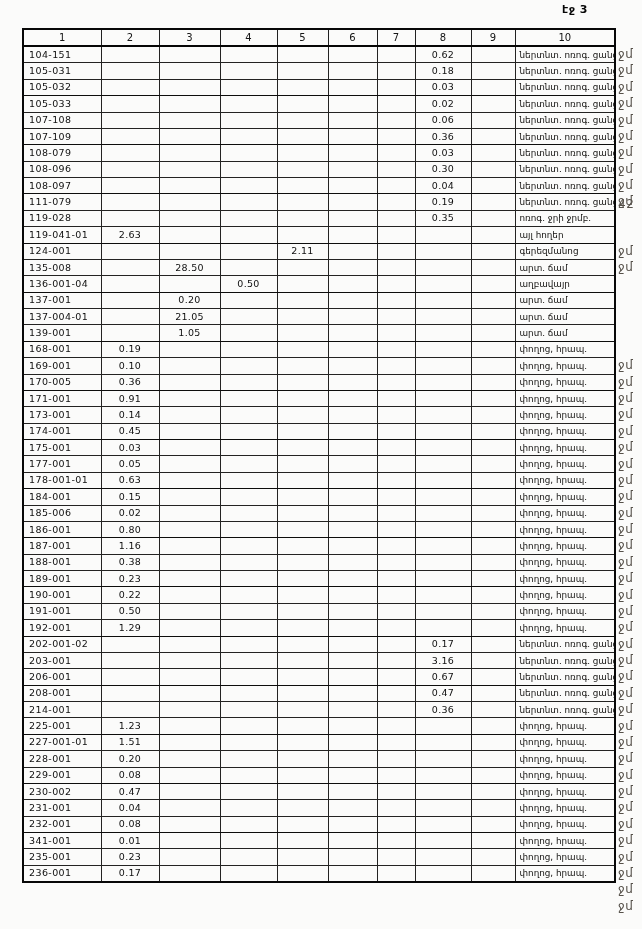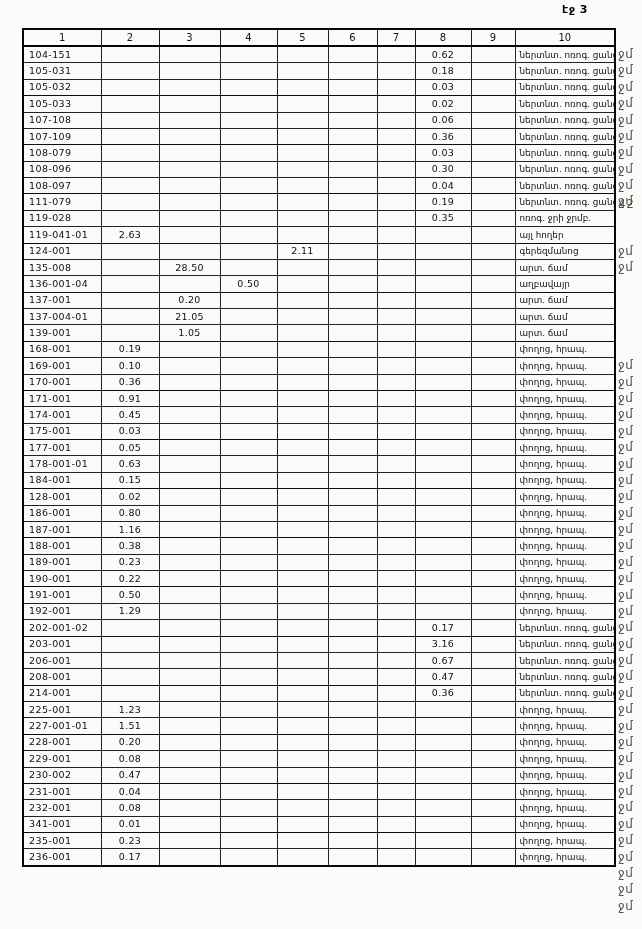--- a/index.html
+++ b/index.html
@@ -328,21 +328,21 @@
           <td class="c-num"></td>
           <td class="c-num"></td>
           <td class="c-num"></td>
           <td class="c-num"></td>
           <td class="c-num"></td>
           <td class="c-num"></td>
           <td class="c-num"></td>
           <td class="c-use">փողոց, հրապ.</td>
         </tr>
         <tr>
-          <td class="c-code">170-001</td>
+          <td class="c-code">170-005</td>
           <td class="c-num">0.36</td>
           <td class="c-num"></td>
           <td class="c-num"></td>
           <td class="c-num"></td>
           <td class="c-num"></td>
           <td class="c-num"></td>
           <td class="c-num"></td>
           <td class="c-num"></td>
           <td class="c-use">փողոց, հրապ.</td>
         </tr>
@@ -352,20 +352,32 @@
           <td class="c-num"></td>
           <td class="c-num"></td>
           <td class="c-num"></td>
           <td class="c-num"></td>
           <td class="c-num"></td>
           <td class="c-num"></td>
           <td class="c-num"></td>
           <td class="c-use">փողոց, հրապ.</td>
         </tr>
         <tr>
+          <td class="c-code">173-001</td>
+          <td class="c-num">0.14</td>
+          <td class="c-num"></td>
+          <td class="c-num"></td>
+          <td class="c-num"></td>
+          <td class="c-num"></td>
+          <td class="c-num"></td>
+          <td class="c-num"></td>
+          <td class="c-num"></td>
+          <td class="c-use">փողոց, հրապ.</td>
+        </tr>
+        <tr>
           <td class="c-code">174-001</td>
           <td class="c-num">0.45</td>
           <td class="c-num"></td>
           <td class="c-num"></td>
           <td class="c-num"></td>
           <td class="c-num"></td>
           <td class="c-num"></td>
           <td class="c-num"></td>
           <td class="c-num"></td>
           <td class="c-use">փողոց, հրապ.</td>
@@ -412,21 +424,21 @@
           <td class="c-num"></td>
           <td class="c-num"></td>
           <td class="c-num"></td>
           <td class="c-num"></td>
           <td class="c-num"></td>
           <td class="c-num"></td>
           <td class="c-num"></td>
           <td class="c-use">փողոց, հրապ.</td>
         </tr>
         <tr>
-          <td class="c-code">128-001</td>
+          <td class="c-code">185-006</td>
           <td class="c-num">0.02</td>
           <td class="c-num"></td>
           <td class="c-num"></td>
           <td class="c-num"></td>
           <td class="c-num"></td>
           <td class="c-num"></td>
           <td class="c-num"></td>
           <td class="c-num"></td>
           <td class="c-use">փողոց, հրապ.</td>
         </tr>

